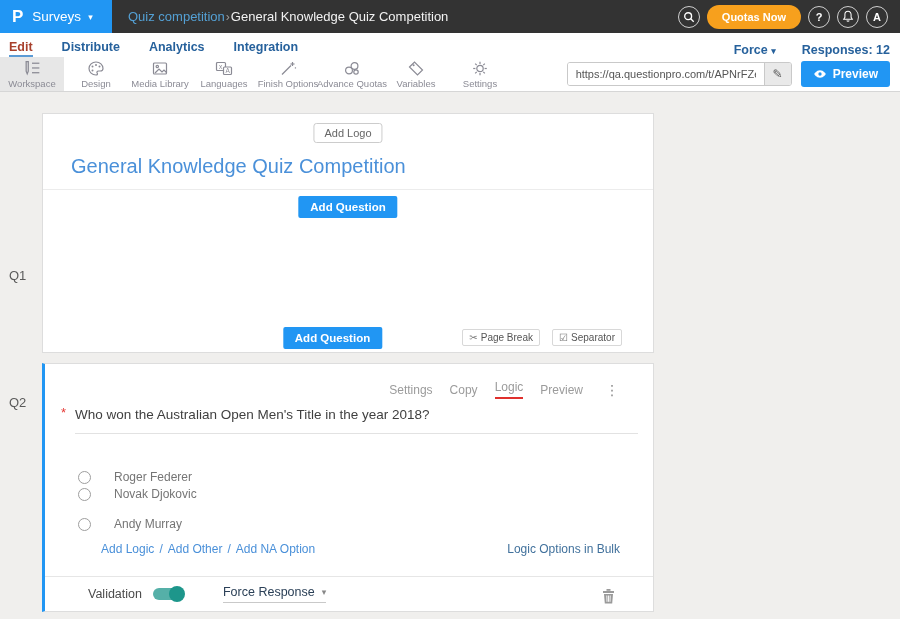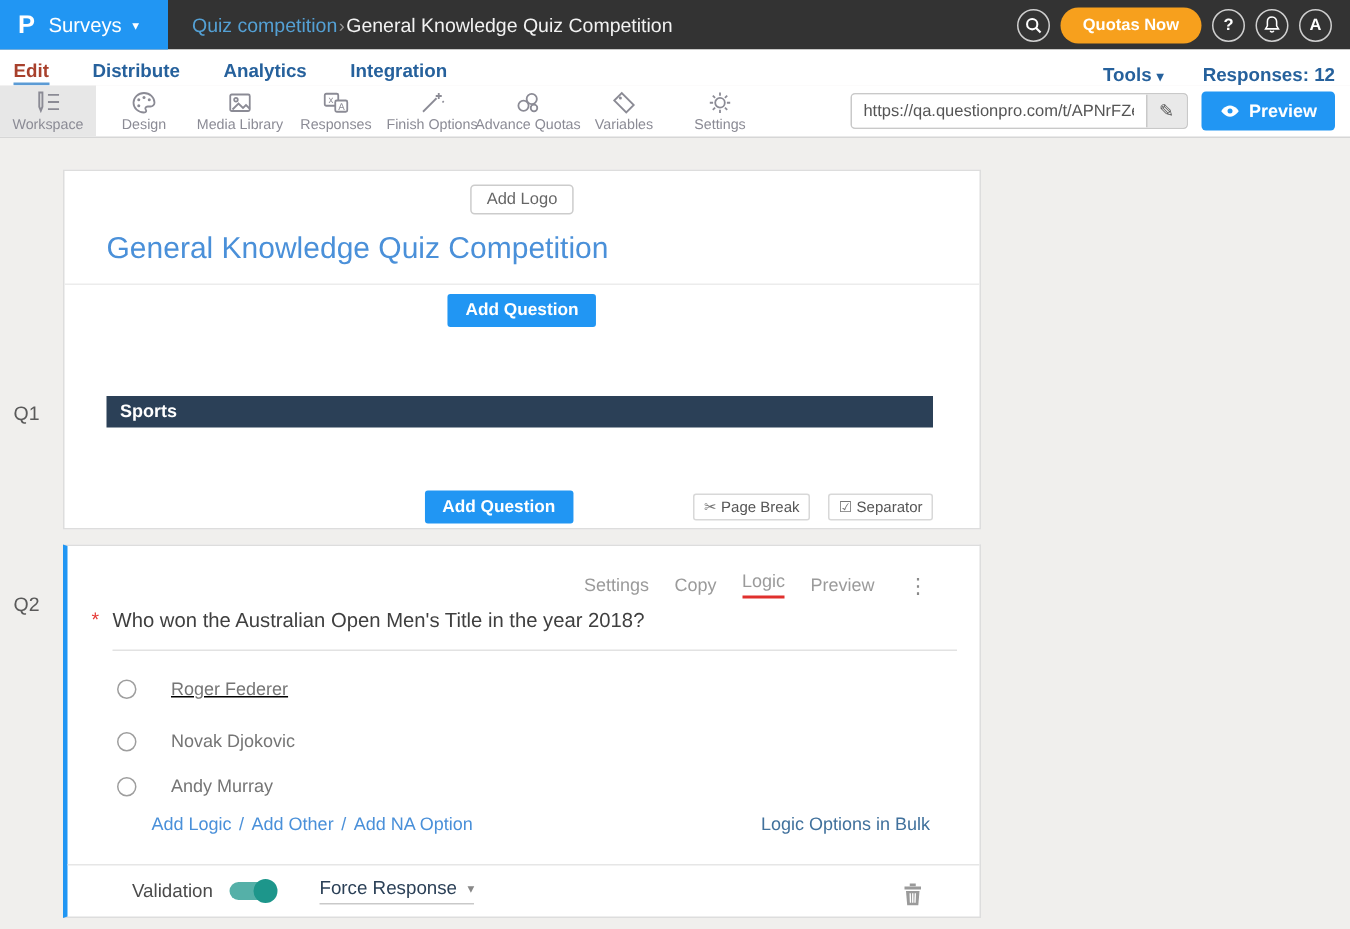--- a/index.html
+++ b/index.html
@@ -68,31 +68,31 @@
   .q-menu span { cursor:pointer; }
   .q-menu .logic { border-bottom:2px solid #e0302d; padding-bottom:3px; }
   .dots-menu { font-size:14px; color:#8a8a8a; margin-left:5px; cursor:pointer; letter-spacing:0; }
   .q-text-row { position:absolute; top:41px; left:16px; right:15px; }
   .req-star { color:#e53935; font-size:13px; vertical-align:top; }
   .q-text { font-size:13.5px; color:#3f3f3f; margin-left:9px; }
   .q-underline { position:absolute; top:69px; left:30px; right:15px; border-top:1px solid #e2e2e2; }
   .opt-row { position:absolute; left:33px; display:flex; align-items:center; gap:23px; cursor:pointer; }
   .radio { width:13px; height:13px; border:1px solid #9e9e9e; border-radius:50%; background:#fff; }
   .opt-label { font-size:12px; color:#757575; }
-  .opt-0 { top:88px;text-decoration:underline; } .opt-1 { top:123px; } .opt-2 { top:153px; }
+  .opt-0 { top:106px; } .opt-1 { top:123px; } .opt-2 { top:153px; }
   .links-row { position:absolute; top:178px; left:56px; right:33px; display:flex; justify-content:space-between; font-size:12px; }
   .add-links { color:#4a90d9; display:flex; gap:5px; }
   .add-links span { cursor:pointer; }
   .add-links .slash { cursor:default; }
   .bulk-link { color:#41719c; cursor:pointer; }
   .q-footer { position:absolute; top:212px; left:0; right:0; bottom:0; border-top:1px solid #e6e6e6; display:flex; align-items:center; padding-left:43px; }
   .validation-label { font-size:12.5px; color:#4b4b4b; }
   .toggle { width:30px; height:12px; background:#55b0a8; border-radius:6px; margin-left:11px; position:relative; cursor:pointer; }
   .toggle-knob { position:absolute; right:-2px; top:-2px; width:16px; height:16px; border-radius:50%; background:#1d968b; }
-  .force-resp { margin-left:30px; display:flex; align-items:center; gap:7px; cursor:pointer; border-bottom:1px solid #c9c9c9; padding-bottom:3px; }
+  .force-resp { margin-left:40px; display:flex; align-items:center; gap:7px; cursor:pointer; border-bottom:1px solid #c9c9c9; padding-bottom:3px; }
   .force-resp-text { font-size:12.5px; color:#2b4057; }
   .force-caret { font-size:9px; color:#888; }
   .trash-btn { position:absolute; right:38px; top:224px; cursor:pointer; background:none; border:none; }
 </style>
 </head>
 <body>
 
 <div class="topbar">
   <div class="logo-block">
     <span class="logo-p">P</span>
@@ -128,21 +128,21 @@
 </div>
 
 <div class="nav2">
   <div class="nav2-left">
     <a class="active">Edit</a>
     <a>Distribute</a>
     <a>Analytics</a>
     <a>Integration</a>
   </div>
   <div class="nav2-right">
-    <span class="tools-link"><span>Tools</span> <span class="tools-caret">▾</span></span>
+    <span class="tools-link"><span>Force</span> <span class="tools-caret">▾</span></span>
     <span>Responses: 12</span>
   </div>
 </div>
 
 <div class="toolbar">
   <div class="tb-item active">
     <svg width="19" height="17" viewBox="0 0 18 16" fill="none" stroke="#8b8b95" stroke-width="1.2">
         <path d="M5 1.5v9l-1 2.5-1-2.5v-9z"></path>
         <line x1="8.5" y1="3" x2="15.5" y2="3"></line>
         <line x1="8.5" y1="7.5" x2="15.5" y2="7.5"></line>
@@ -168,21 +168,21 @@
       </svg>
     <span class="tb-label">Media Library</span>
   </div>
   <div class="tb-item">
     <svg width="18" height="17" viewBox="0 0 18 16">
         <rect x="1.5" y="2" width="9" height="8" rx="1" fill="#fff" stroke="#8b8b95" stroke-width="1.2"></rect>
         <text x="4" y="8.2" font-size="6.5" fill="#8b8b95" font-family="Liberation Sans,sans-serif">x</text>
         <rect x="8.5" y="6.5" width="8" height="7.5" rx="1" fill="#fff" stroke="#8b8b95" stroke-width="1.2"></rect>
         <text x="10.5" y="12.6" font-size="6.5" fill="#8b8b95" font-family="Liberation Sans,sans-serif">A</text>
       </svg>
-    <span class="tb-label">Responses</span>
+    <span class="tb-label">Languages</span>
   </div>
   <div class="tb-item">
     <svg width="18" height="17" viewBox="0 0 18 16" stroke="#8b8b95" stroke-width="1.2" fill="none">
         <line x1="3" y1="14" x2="12" y2="5"></line>
         <line x1="13.5" y1="1.5" x2="13.5" y2="5.5"></line>
         <line x1="11.5" y1="3.5" x2="15.5" y2="3.5"></line>
         <line x1="16" y1="7" x2="16.8" y2="7.8"></line>
       </svg>
     <span class="tb-label">Finish Options</span>
   </div>
@@ -236,21 +236,20 @@
 
 <div class="main">
   <span class="q-label q1-label">Q1</span>
   <span class="q-label q2-label">Q2</span>
 
   <div class="card card1">
     <button class="add-logo-btn">Add Logo</button>
     <div class="survey-title">General Knowledge Quiz Competition</div>
     <div class="card1-divider"></div>
     <button class="add-q-btn add-q-top">Add Question</button>
-    <div class="sports-bar">Sports</div>
     <div class="card1-bottom">
       <button class="add-q-btn add-q-bottom">Add Question</button>
       <button class="mini-btn pagebreak-btn">
         <span class="mini-ic">✂</span>
         <span>Page Break</span>
       </button>
       <button class="mini-btn separator-btn">
         <span class="mini-ic">☑</span>
         <span>Separator</span>
       </button>

